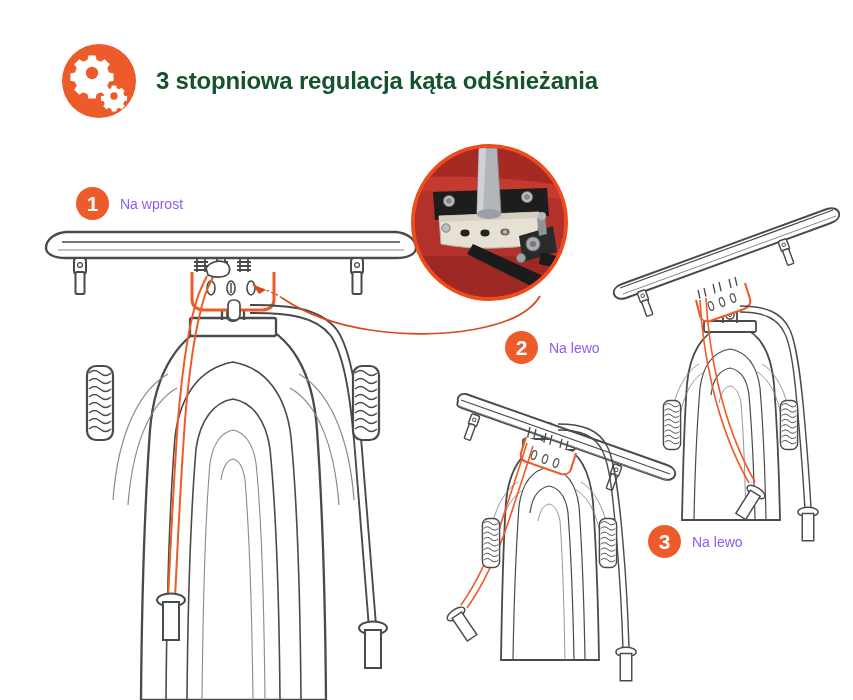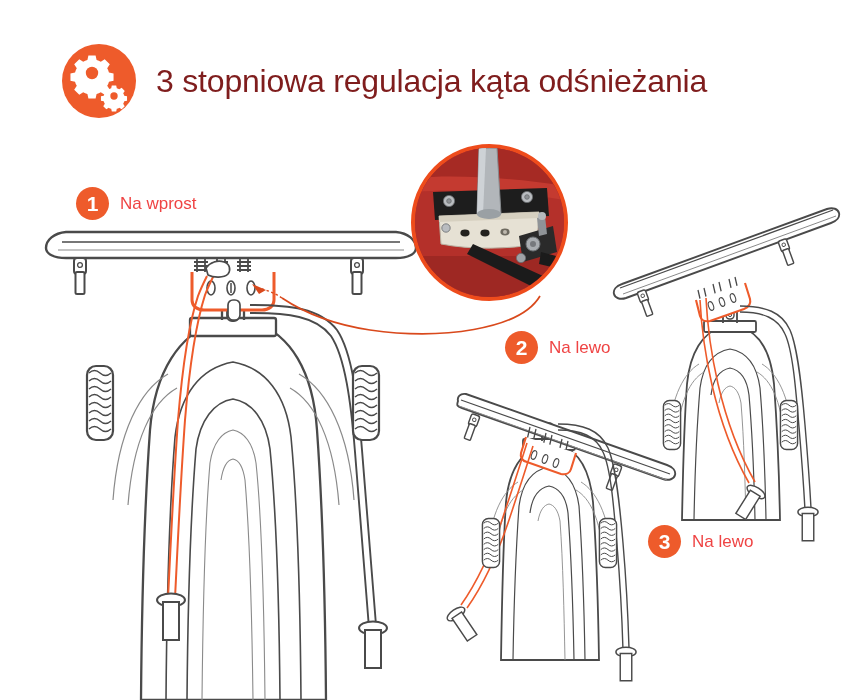--- a/index.html
+++ b/index.html
@@ -32,23 +32,23 @@
   #gear-badge {
     width: 74px;
     height: 74px;
     border-radius: 50%;
     background: #ee5b2b;
     position: relative;
     flex: 0 0 auto;
   }
   #gear-badge svg { display: block; }
   #page-title {
-    font-size: 32px;
-    font-weight: 400;
-    color: #7f1d1d;
+    font-size: 24px;
+    font-weight: 700;
+    color: #14532d;
     letter-spacing: -0.2px;
     white-space: nowrap;
     line-height: 1;
   }
 
   
   .step {
     position: absolute;
     display: flex;
     align-items: center;
@@ -62,22 +62,22 @@
     color: #ffffff;
     font-size: 21px;
     font-weight: bold;
     display: flex;
     align-items: center;
     justify-content: center;
     line-height: 1;
     flex: 0 0 auto;
   }
   .step-label {
-    font-size: 17px;
-    color: #ef4444;
+    font-size: 14px;
+    color: #8b5cf6;
     white-space: nowrap;
     line-height: 1;
   }
   #step-1 { left: 76px; top: 187px; }
   #step-2 { left: 505px; top: 331px; }
   #step-3 { left: 648px; top: 525px; }
 
   
   #photo-inset {
     position: absolute;

